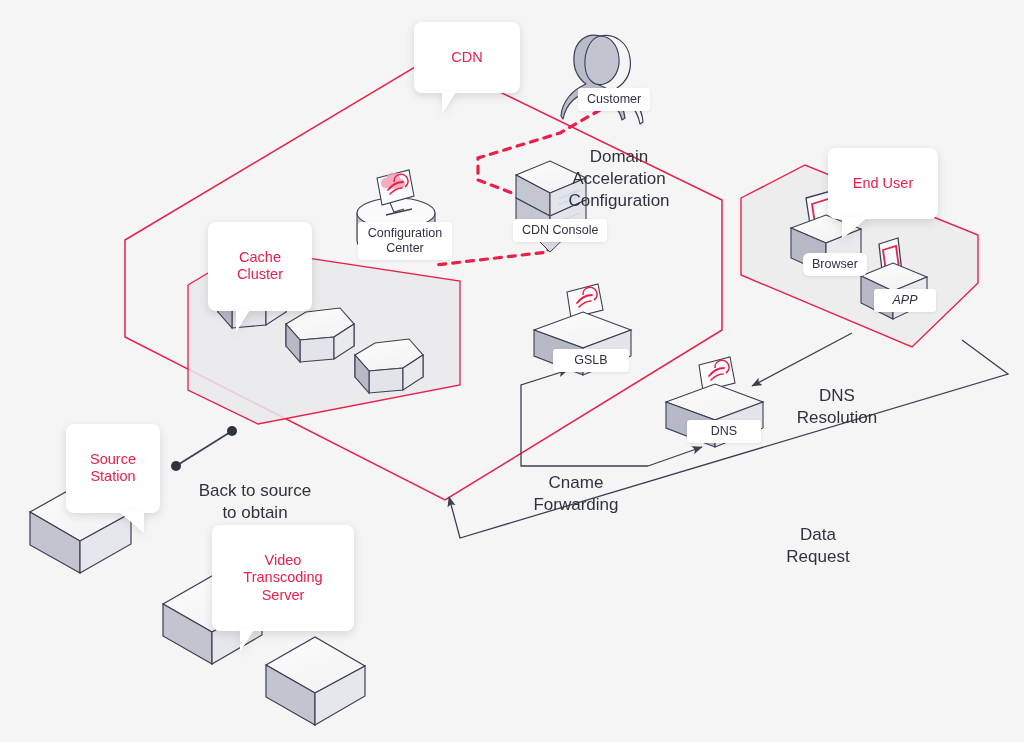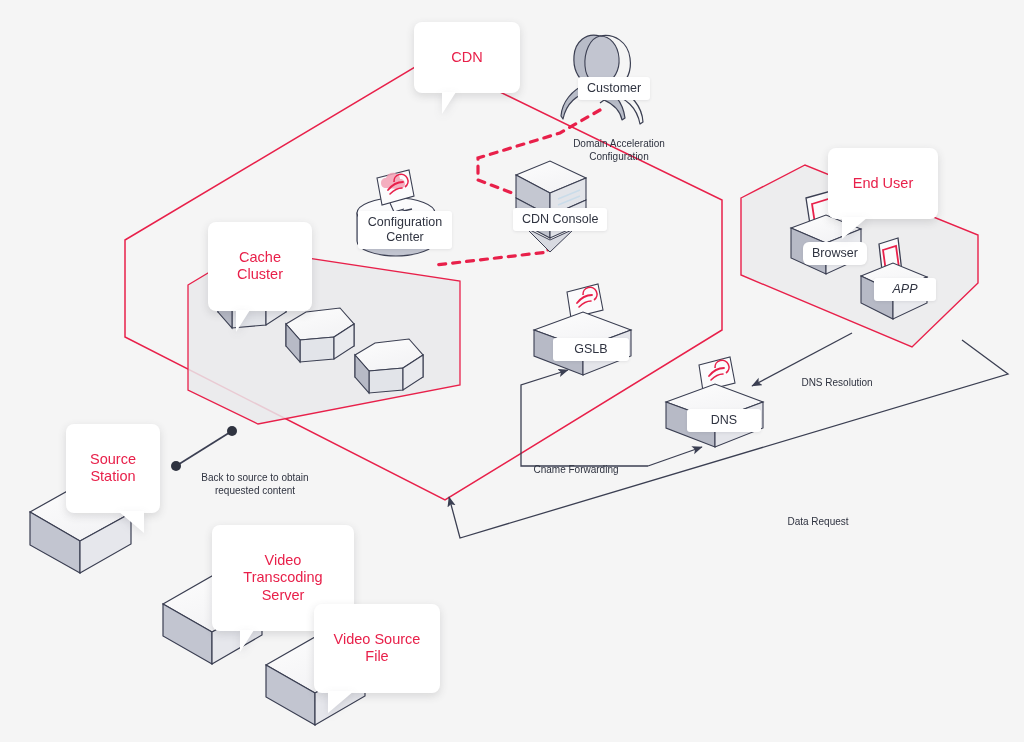--- a/index.html
+++ b/index.html
@@ -60,27 +60,28 @@
     background:#ffffff;
     color:#2f3340;
     font-size:12.5px;
     line-height:1.2;
     text-align:center;
     padding:4px 9px;
     border-radius:3px;
     box-shadow:0 1px 3px rgba(60,60,70,.10);
     white-space:pre-line;
     z-index:30;
+    margin-top:11px;
   }
 
   
   .edge-label{
     position:absolute;
     color:#2f3340;
-    font-size:10px;
+    font-size:17px;
     line-height:1.3;
     text-align:center;
     white-space:pre-line;
     z-index:25;
   }
 </style>
 </head>
 <body>
 
 <div id="stage">
@@ -312,24 +313,20 @@
 Station</span>
     <span class="tail tail-dr"></span>
   </div>
 
   <div class="callout" style="left:212px;top:525px;width:114px;">
     <span>Video Transcoding
 Server</span>
     <span class="tail tail-d"></span>
   </div>
 
-  <div class="callout" style="left:314px;top:604px;width:98px;">
-    <span>Video Source File</span>
-    <span class="tail tail-dl"></span>
-  </div>
 
   <div class="plate" style="left:578px;top:77px;"><span>Customer</span></div>
 
   <div class="plate" style="left:358px;top:211px;width:76px;"><span>Configuration
 Center</span></div>
 
   <div class="plate" style="left:513px;top:208px;"><span>CDN Console</span></div>
 
   <div class="plate" style="left:553px;top:338px;width:58px;"><span>GSLB</span></div>
 

